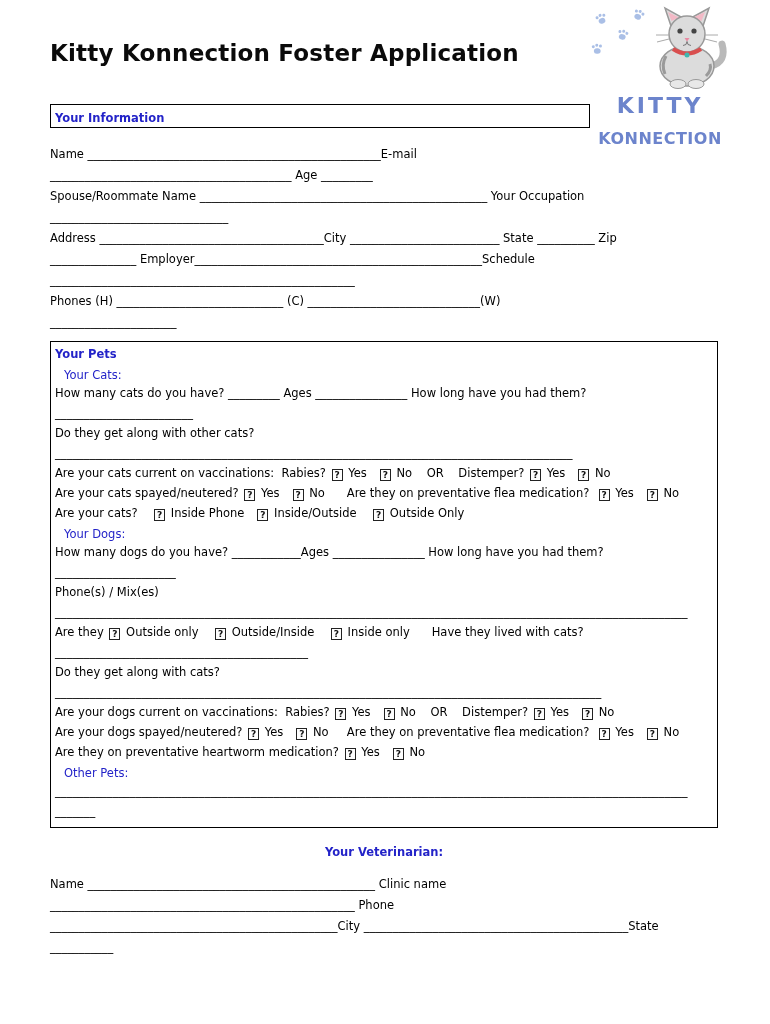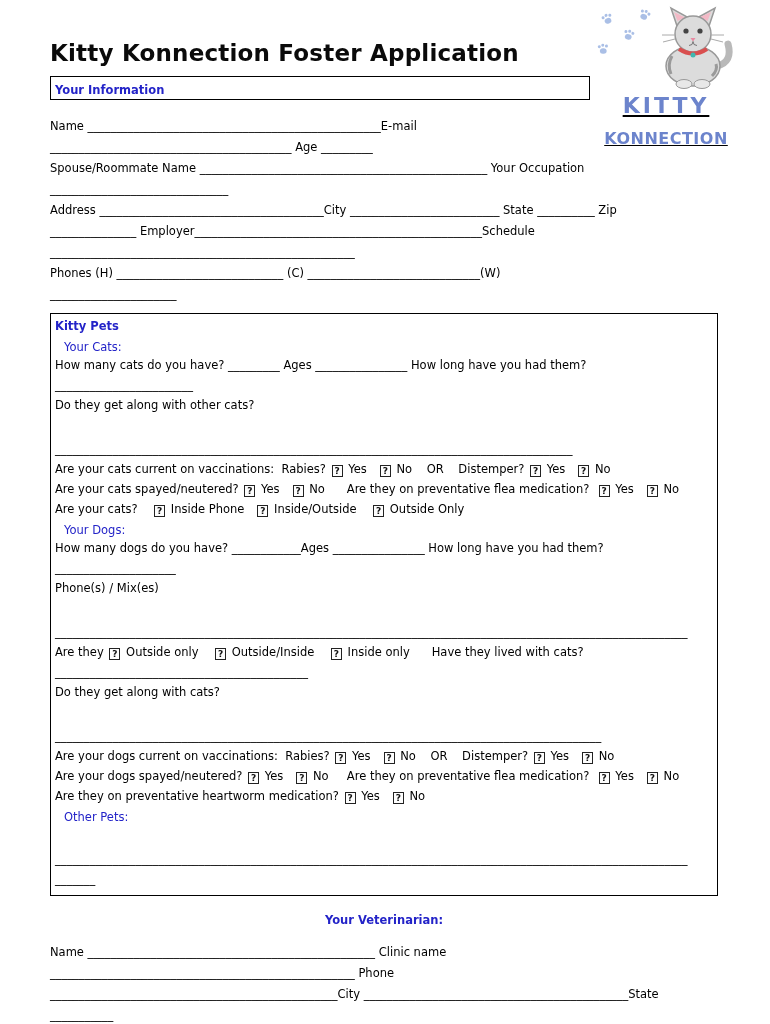--- a/index.html
+++ b/index.html
@@ -9,47 +9,47 @@
     font-family:"DejaVu Sans", sans-serif;
     color:#000;
     position:relative;
     overflow:hidden;
   }
   .page { position:relative; width:770px; height:1024px; }
   .content { padding:40px 52px 0 50px; }
 
   h1.title {
     font-size:23px; font-weight:bold; color:#0a0a0a;
-    letter-spacing:0.2px; margin-bottom:10px;
+    letter-spacing:0.2px; margin-bottom:38px;
     font-family:"DejaVu Sans", sans-serif;
   }
 
   
   .logo {
-    position:absolute; top:6px; right:28px; width:152px;
-    text-align:center; line-height:1;text-decoration:underline;
+    position:absolute; top:6px; right:34px; width:152px;
+    text-align:center; line-height:1;
   }
   .logo-w1 { font-size:22px; font-weight:bold; color:#6c84cc; letter-spacing:3px; margin-top:2px; }
   .logo-w2 { font-size:16px; font-weight:bold; color:#6c84cc; letter-spacing:0.5px; margin-top:14px; }
 
   
   .info-header {
     width:540px; border:1px solid #000;
     padding:2px 4px 1px 4px; margin-bottom:16px;
   }
   .hdr { font-size:11.5px; font-weight:bold; color:#2323c8; }
 
   .line {
     font-size:11.5px; line-height:21px;
     white-space:pre-wrap; word-break:break-all;
   }
   .pets-box .line { line-height:20px; }
   .sub { color:#2323c8;margin-left:9px; }
   .tight { line-height:16px !important; padding-top:3px; }
-  .gap-top { margin-top:24px; }
+  .gap-top { margin-top:0; }
 
   .pets-box {
     border:1px solid #000; margin-top:8px;
     padding:2px 6px 6px 4px;
   }
 
   .vet-header { margin-top:14px; margin-bottom:11px;text-align:center; }
 
   
   .cb {
@@ -128,21 +128,21 @@
     <div class="line">__________________________________________ Age _________</div>
     <div class="line">Spouse/Roommate Name __________________________________________________ Your Occupation</div>
     <div class="line">_______________________________</div>
     <div class="line">Address _______________________________________City __________________________ State __________ Zip</div>
     <div class="line">_______________ Employer__________________________________________________Schedule</div>
     <div class="line">_____________________________________________________</div>
     <div class="line">Phones (H) _____________________________ (C) ______________________________(W)</div>
     <div class="line">______________________</div>
 
     <div class="pets-box">
-      <div class="line hdr">Kitty Pets</div>
+      <div class="line hdr">Your Pets</div>
 
       <div class="line sub tight">Your Cats:</div>
       <div class="line">How many cats do you have? _________ Ages ________________ How long have you had them?</div>
       <div class="line">________________________</div>
       <div class="line">Do they get along with other cats?</div>
       <div class="line gap-top">__________________________________________________________________________________________</div>
       <div class="line"><span class="seg">Are your cats current on vaccinations:  Rabies? </span><span class="cb">?</span><span class="seg"> Yes   </span><span class="cb">?</span><span class="seg"> No    OR    Distemper? </span><span class="cb">?</span><span class="seg"> Yes   </span><span class="cb">?</span><span class="seg"> No</span></div>
       <div class="line"><span class="seg">Are your cats spayed/neutered? </span><span class="cb">?</span><span class="seg"> Yes   </span><span class="cb">?</span><span class="seg"> No      Are they on preventative flea medication?  </span><span class="cb">?</span><span class="seg"> Yes   </span><span class="cb">?</span><span class="seg"> No</span></div>
       <div class="line"><span class="seg">Are your cats?    </span><span class="cb">?</span><span class="seg"> Inside Phone   </span><span class="cb">?</span><span class="seg"> Inside/Outside    </span><span class="cb">?</span><span class="seg"> Outside Only</span></div>
 

